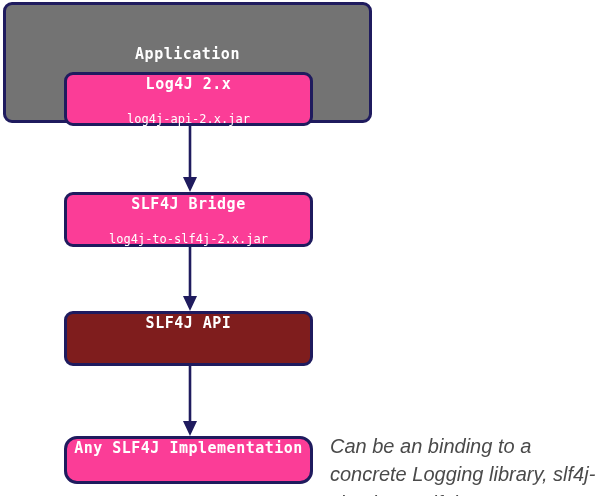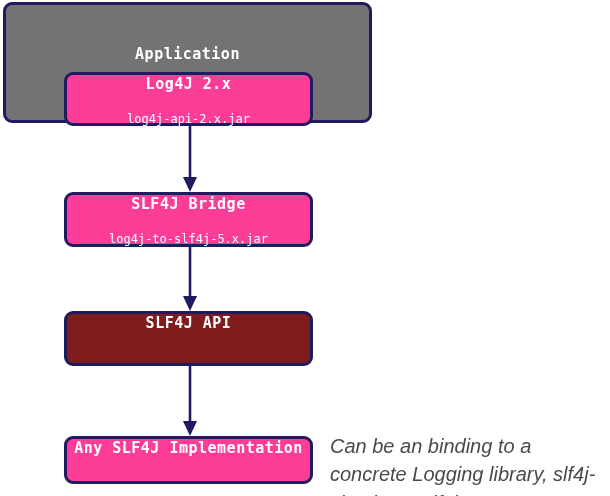--- a/index.html
+++ b/index.html
@@ -95,20 +95,21 @@
     gap: 6px;
   }
 
   
   #node-impl {
     left: 64px;
     top: 436px;
     width: 249px;
     height: 48px;
     background: #fb3d97;
+    border-radius: 13px;
   }
 
   
   #arrows {
     position: absolute;
     left: 0;
     top: 0;
     width: 610px;
     height: 496px;
     pointer-events: none;
@@ -136,21 +137,21 @@
     <div class="node-title">Application</div>
   </div>
 
   <div class="node" id="node-log4j">
     <div class="node-title">Log4J 2.x</div>
     <div class="node-sub">log4j-api-2.x.jar</div>
   </div>
 
   <div class="node" id="node-bridge">
     <div class="node-title">SLF4J Bridge</div>
-    <div class="node-sub">log4j-to-slf4j-5.x.jar</div>
+    <div class="node-sub">log4j-to-slf4j-2.x.jar</div>
   </div>
 
   <div class="node" id="node-api">
     <div class="node-title">SLF4J API</div>
   </div>
 
   <div class="node" id="node-impl">
     <div class="node-title">Any SLF4J Implementation</div>
   </div>
 

